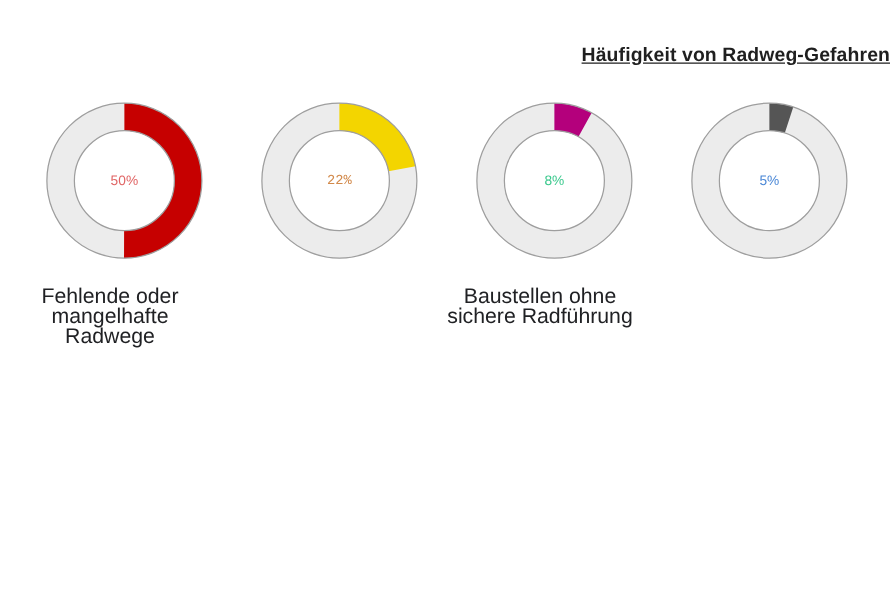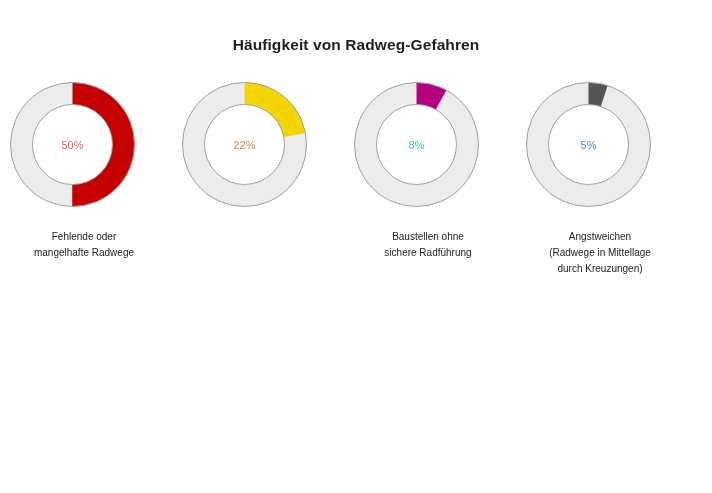--- a/index.html
+++ b/index.html
@@ -14,42 +14,43 @@
     color: #202124;
     overflow: hidden;
     position: relative;
   }
 
   #chart-title {
     position: absolute;
     top: 36px;
     left: 0;
     width: 712px;
-    text-align: center;
+    text-align: right;
     font-size: 15.5px;
     font-weight: bold;
     color: #1f1f1f;
     letter-spacing: 0.1px;
+    text-decoration: underline;
   }
 
   .donut-grid {
     position: absolute;
     top: 72px;
     left: 0;
     width: 712px;
     display: flex;
     flex-wrap: wrap;
     align-items: flex-start;
   }
 
   .donut-cell {
     width: 172px;
     display: flex;
     flex-direction: column;
-    align-items: flex-start;
+    align-items: flex-end;
   }
 
   .donut-wrap {
     position: relative;
     width: 145px;
     height: 145px;
   }
 
   .donut-svg {
     display: block;
@@ -68,21 +69,21 @@
     justify-content: center;
     font-size: 11px;
     font-weight: normal;
     pointer-events: none;
   }
 
   .donut-caption {
     margin-top: 12px;
     width: 168px;
     text-align: center;
-    font-size: 10px;
+    font-size: 17px;
     line-height: 16px;
     color: #202124;
     white-space: pre-line;
   }
 </style>
 </head>
 <body>
 
 <div id="chart-title">Häufigkeit von Radweg-Gefahren</div>
 
@@ -101,21 +102,21 @@
 mangelhafte Radwege</div>
     </div>
     <div class="donut-cell">
       <div class="donut-wrap">
         <svg class="donut-svg" viewBox="0 0 145 145">
           <circle cx="72.5" cy="72.5" r="51" fill="none" stroke="#ececec" stroke-width="22"></circle>
           <circle cx="72.5" cy="72.5" r="51" fill="none" stroke="#f3d500" stroke-width="22" stroke-dasharray="70.49733914655495 249.94511151960396" transform="rotate(-90 72.5 72.5)"></circle>
           <circle cx="72.5" cy="72.5" r="62" fill="none" stroke="#9e9e9e" stroke-width="1"></circle>
           <circle cx="72.5" cy="72.5" r="40" fill="none" stroke="#9e9e9e" stroke-width="1"></circle>
         </svg>
-        <div class="donut-center-label" style="color: rgb(210, 137, 74);">22%</div>
+        <div class="donut-center-label" style="color: rgb(210, 137, 74); font-family: Liberation Mono, monospace;">22%</div>
       </div>
     </div>
     <div class="donut-cell">
       <div class="donut-wrap">
         <svg class="donut-svg" viewBox="0 0 145 145">
           <circle cx="72.5" cy="72.5" r="51" fill="none" stroke="#ececec" stroke-width="22"></circle>
           <circle cx="72.5" cy="72.5" r="51" fill="none" stroke="#b4007c" stroke-width="22" stroke-dasharray="25.635396053292713 294.8070546128662" transform="rotate(-90 72.5 72.5)"></circle>
           <circle cx="72.5" cy="72.5" r="62" fill="none" stroke="#9e9e9e" stroke-width="1"></circle>
           <circle cx="72.5" cy="72.5" r="40" fill="none" stroke="#9e9e9e" stroke-width="1"></circle>
         </svg>
@@ -127,17 +128,14 @@
     <div class="donut-cell">
       <div class="donut-wrap">
         <svg class="donut-svg" viewBox="0 0 145 145">
           <circle cx="72.5" cy="72.5" r="51" fill="none" stroke="#ececec" stroke-width="22"></circle>
           <circle cx="72.5" cy="72.5" r="51" fill="none" stroke="#555555" stroke-width="22" stroke-dasharray="16.022122533307947 304.42032813285095" transform="rotate(-90 72.5 72.5)"></circle>
           <circle cx="72.5" cy="72.5" r="62" fill="none" stroke="#9e9e9e" stroke-width="1"></circle>
           <circle cx="72.5" cy="72.5" r="40" fill="none" stroke="#9e9e9e" stroke-width="1"></circle>
         </svg>
         <div class="donut-center-label" style="color: rgb(74, 135, 214);">5%</div>
       </div>
-      <div class="donut-caption">Angstweichen
-(Radwege in Mittellage
-durch Kreuzungen)</div>
     </div>
   </div>
 
 </body></html>

